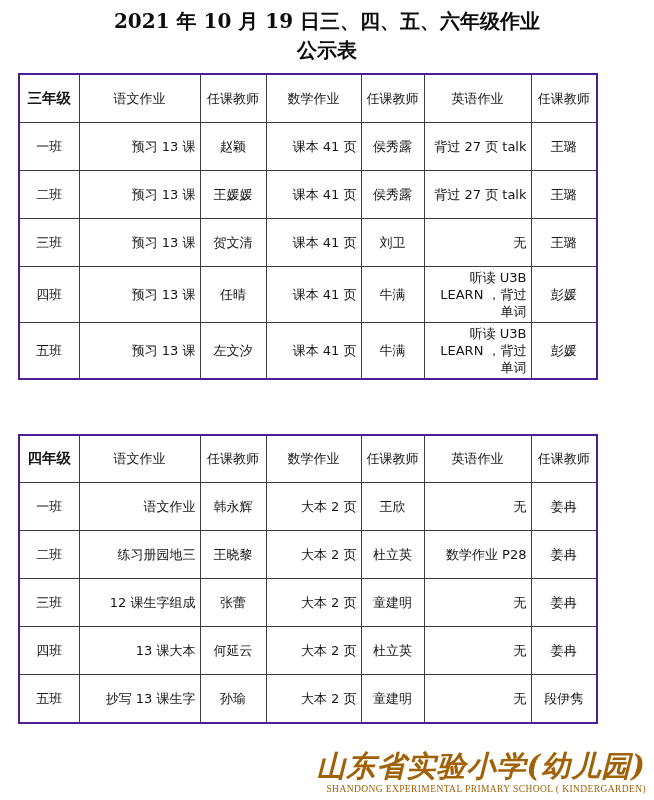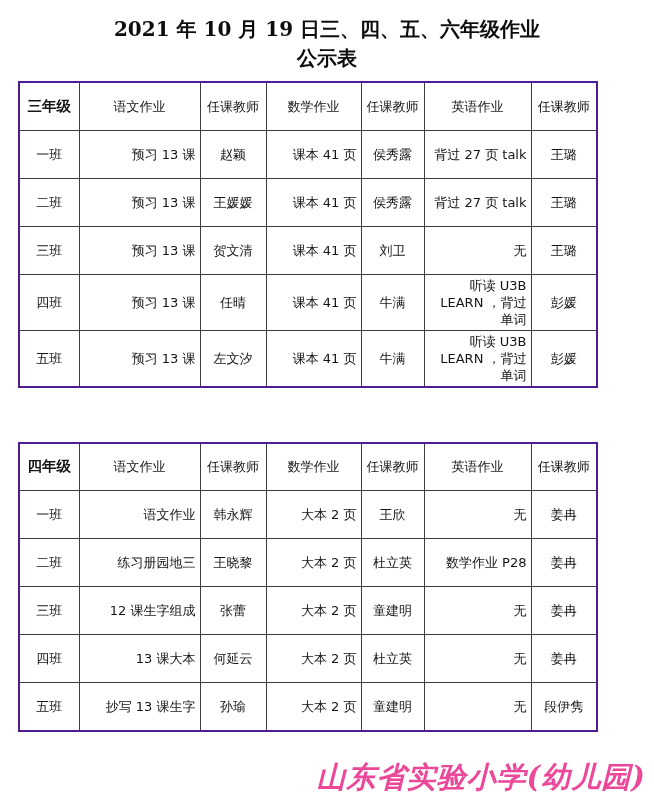--- a/index.html
+++ b/index.html
@@ -2,21 +2,21 @@
 <html><head>
 <meta charset="utf-8">
 <style>
   html, body { margin:0; padding:0; background:#ffffff; }
   .page {
     position:relative; width:654px; height:800px; background:#ffffff;
     font-family:"DejaVu Sans","Liberation Sans",sans-serif; color:#111;
     overflow:hidden;
   }
   .doc-title {
-    text-align:center; padding-top:15px; font-weight:bold; font-size:20px;
+    text-align:center; padding-top:7px; font-weight:bold; font-size:20px;
     line-height:29px; color:#0d0d0d;
     font-family:"DejaVu Serif","Liberation Serif",serif;
   }
   table.hw-table {
     border-collapse:collapse; table-layout:fixed;
     margin-left:18px; margin-top:8px;
     border:2px solid #4c1d95;
   }
   table.hw-table.t2 { margin-top:54px; }
   .hw-table th, .hw-table td {
@@ -182,17 +182,18 @@
           <td class="c-left">抄写 13 课生字</td>
           <td class="c-center">孙瑜</td>
           <td class="c-left">大本 2 页</td>
           <td class="c-center">童建明</td>
           <td class="c-left">无</td>
           <td class="c-center">段伊隽</td>
         </tr>
       </tbody>
     </table>
 
-  <div class="footer" style="color: #ec4899;">
+  <div class="footer" style="color: #a16207;">
     <div class="school-cn">山东省实验小学(幼儿园)</div>
+    <div class="school-en">SHANDONG EXPERIMENTAL PRIMARY SCHOOL ( KINDERGARDEN)</div>
   </div>
 
 </div>
 
 </body></html>

